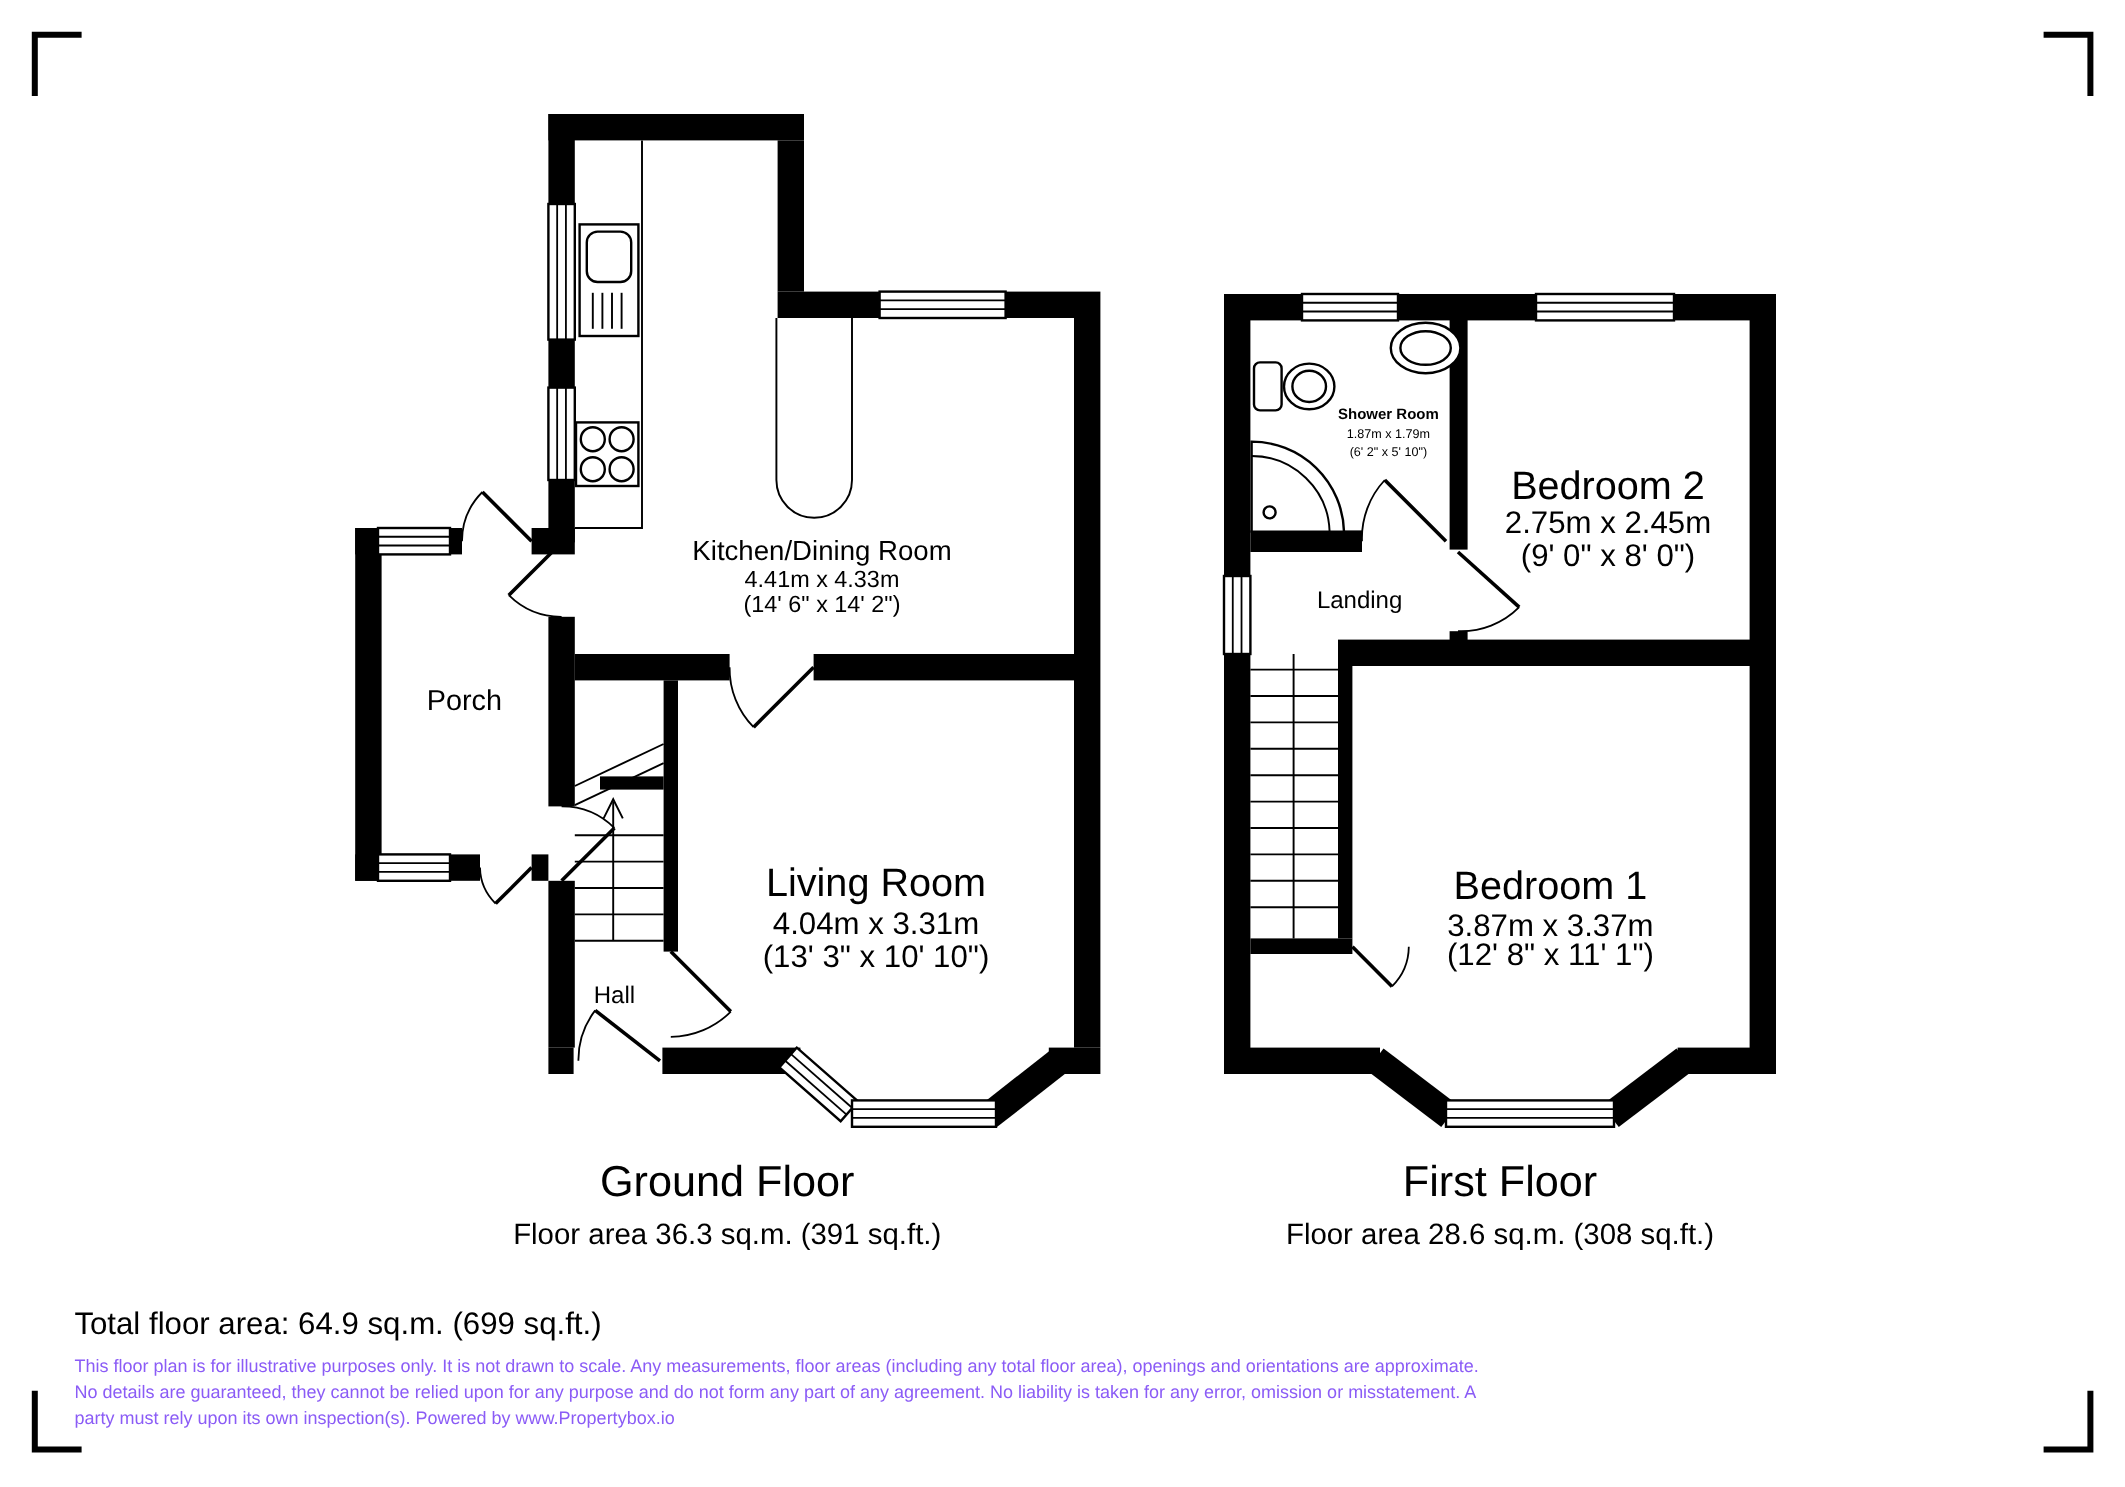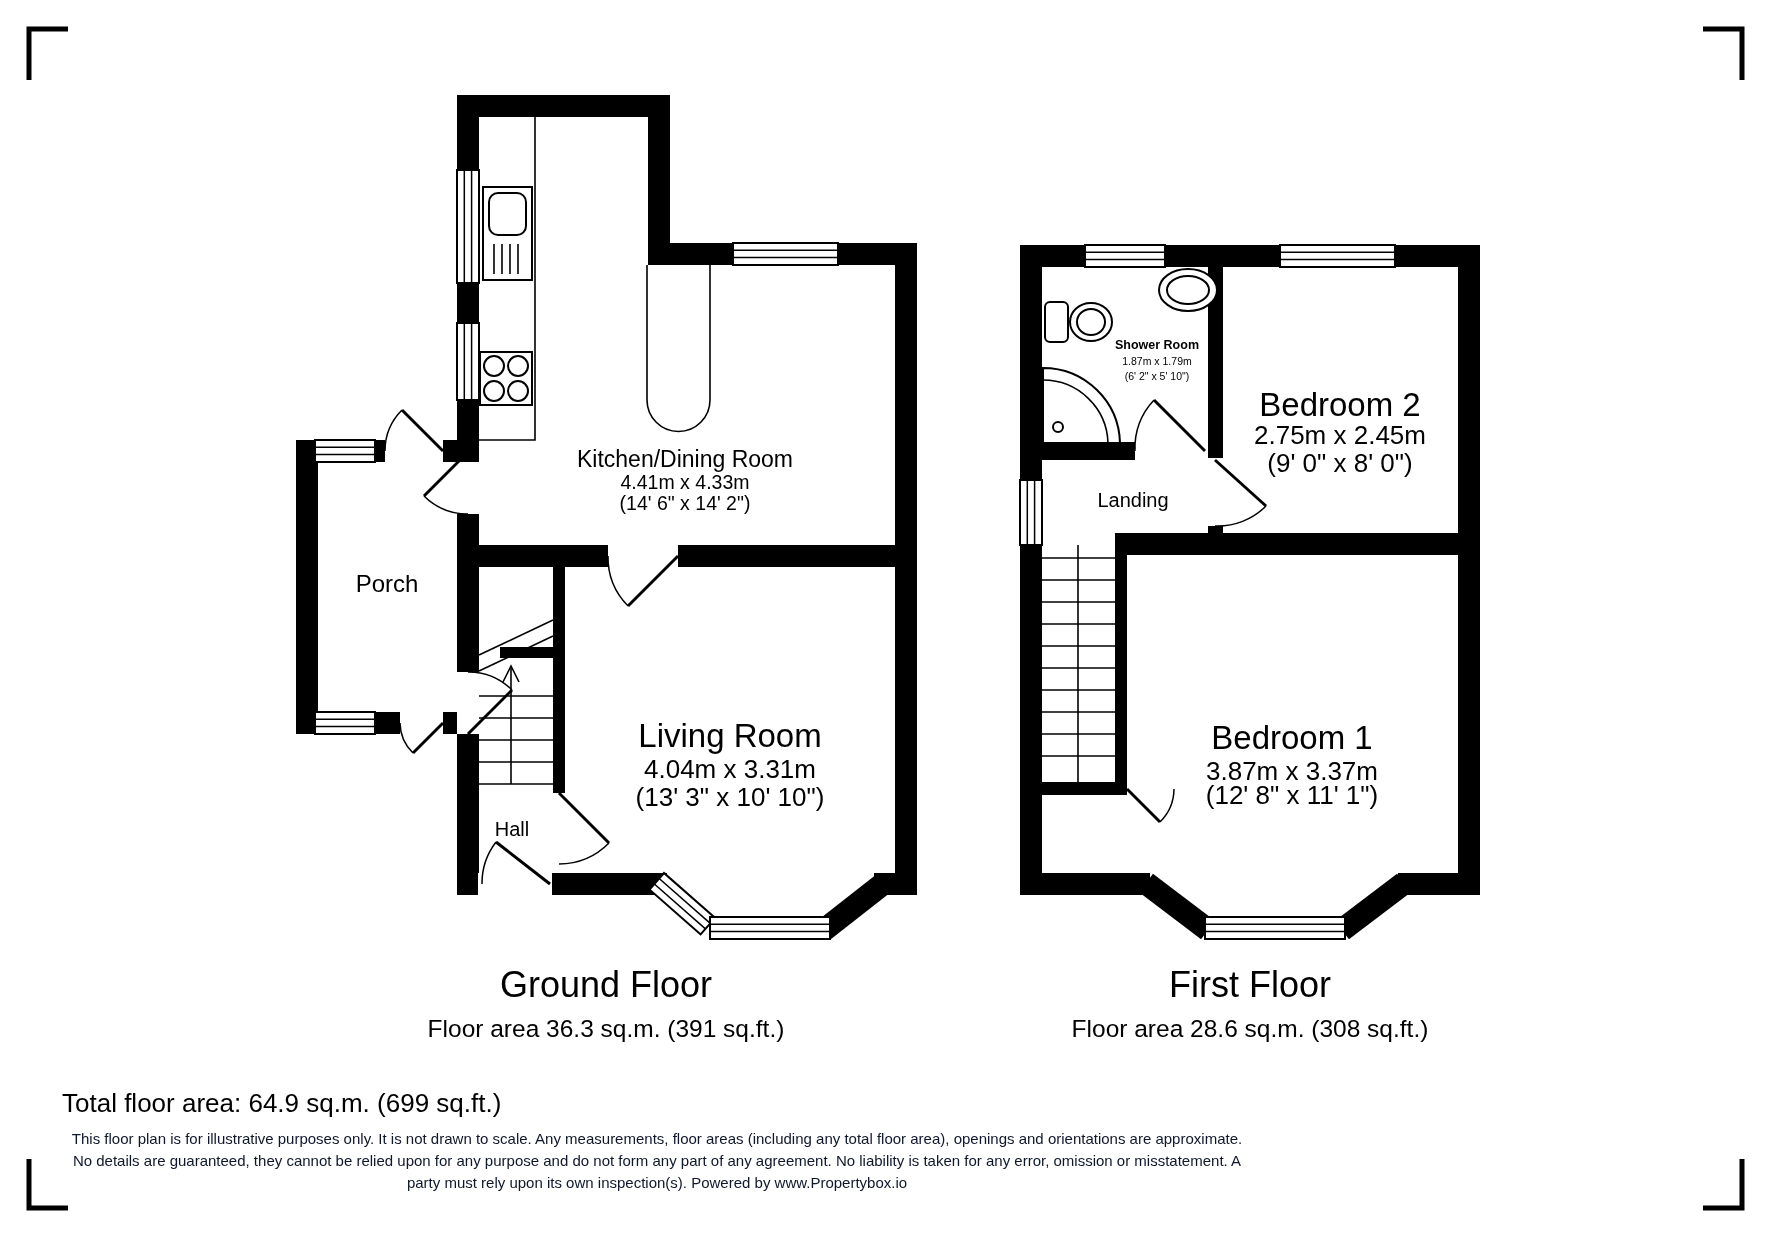--- a/index.html
+++ b/index.html
@@ -9,21 +9,21 @@
   .wall{fill:#000;stroke:none;}
   .wline{stroke:#000;stroke-width:23;fill:none;}
   .win{fill:#fff;stroke:#000;stroke-width:2;}
   .winline{stroke:#000;stroke-width:1.5;}
   .fix{fill:#fff;stroke:#000;stroke-width:2;}
   .thin{stroke:#000;stroke-width:1.6;fill:none;}
   .arc{stroke:#000;stroke-width:1.5;fill:none;}
   .leaf{stroke:#000;stroke-width:3;fill:none;}
   .cmark{stroke:#000;stroke-width:5;fill:none;}
   #disclaimer{position:absolute;left:62px;top:1128px;width:1190px;
-      font-size:15px;line-height:1.47;color:#0f172a;text-align:center;}
+      font-size:15px;line-height:1.47;color:#8b5cf6;}
 </style>
 </head>
 <body>
 
 <div id="page">
 <svg width="1771" height="1239" viewBox="0 0 1771 1239">
 
   <g>
     <path class="cmark" d="M29,80 V29 H68"></path>
     <path class="cmark" d="M1703,29 H1742 V80"></path>

